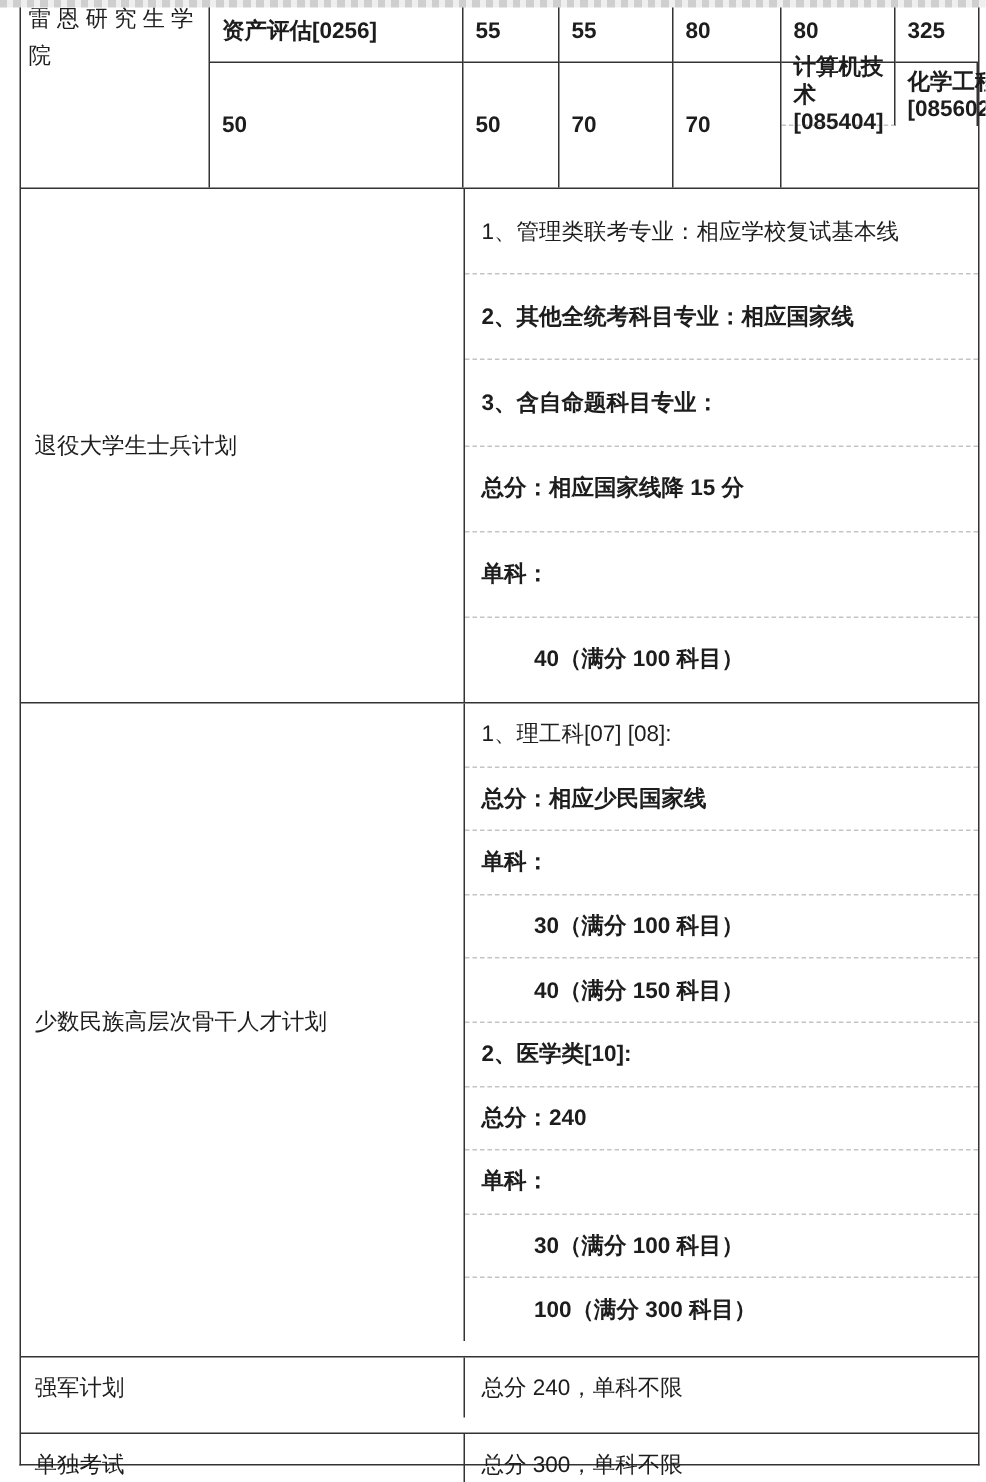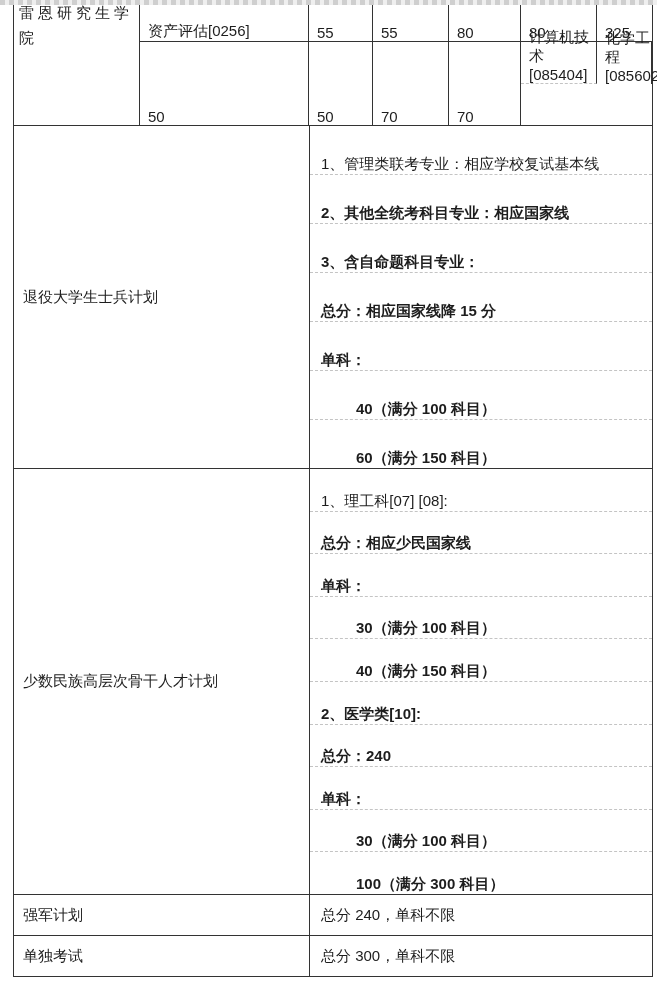--- a/index.html
+++ b/index.html
@@ -35,21 +35,21 @@
     border-bottom:1px solid var(--border);
     background:#ffffff;
   }
   
   .sec-top{
     display:grid;
     grid-template-columns:126px 169px 64px 76px 72px 76px 55px;
     grid-template-rows:42px 42px 41px;
     height:125px;
   }
-  .cell{display:flex;align-items:flex-end;padding-left:8px;}
+  .cell{display:flex;align-items:center;padding-left:8px;font-weight:bold;}
   .b-r{border-right:1px solid var(--border);}
   .b-b{border-bottom:1px solid var(--border);}
   .b-b-dash{border-bottom:1px dashed var(--dashed);}
   .group-cell{
     grid-row:1 / span 3;
     display:flex;align-items:flex-start;
     padding:0 5px;
     border-right:1px solid var(--border);
   }
   .group-cell span{
@@ -66,28 +66,28 @@
   .sec-left{
     width:296px;
     flex:none;
     display:flex;align-items:center;
     padding-left:9px;
     border-right:1px solid var(--border);
   }
   .sec-right{flex:1;display:flex;flex-direction:column;}
   .line-row{
     flex:1;
-    display:flex;align-items:flex-end;
+    display:flex;align-items:center;
     padding-left:11px;
   }
   .line-row + .line-row{border-top:1px dashed var(--dashed);font-weight:bold;}
   .line-row.indent{padding-left:46px;}
   .sec-veterans{height:343px;}
   .sec-minority{height:426px;}
-  .sec-single{height:41px;}
+  .sec-single{height:41px;margin-top:10px;}
   .sec-single .sec-right{justify-content:center;padding-left:11px;}
   
   .watermark{
     position:absolute;
     right:1px;bottom:4px;
     z-index:5;
     font-size:17px;
     font-weight:bold;
     letter-spacing:0.5px;
     color:var(--wm_fill);
@@ -169,23 +169,20 @@
           </div>
         <div class="line-row">
             <span>总分：相应国家线降 15 分</span>
           </div>
         <div class="line-row">
             <span>单科：</span>
           </div>
         <div class="line-row indent">
             <span>40（满分 100 科目）</span>
           </div>
-        <div class="line-row indent">
-            <span>60（满分 150 科目）</span>
-          </div>
       </div>
     </div>
 
     <div class="sec sec-minority">
       <div class="sec-left">
         <span>少数民族高层次骨干人才计划</span>
       </div>
       <div class="sec-right">
         <div class="line-row">
             <span>1、理工科[07] [08]:</span>

